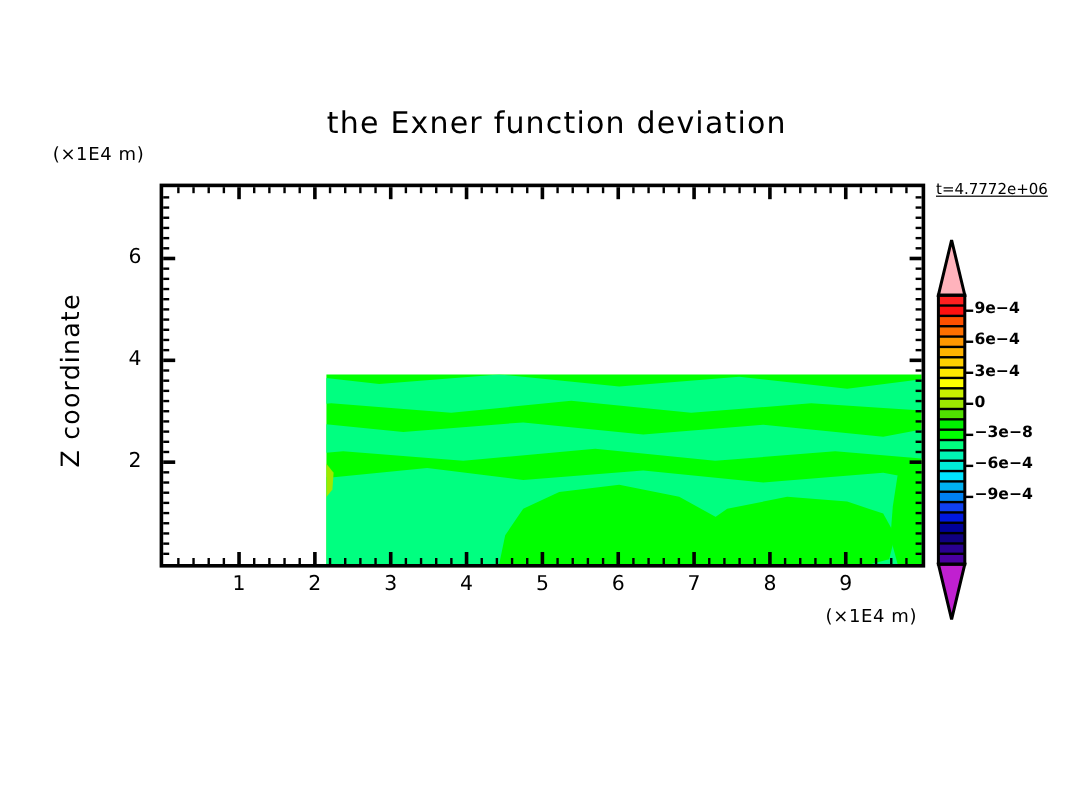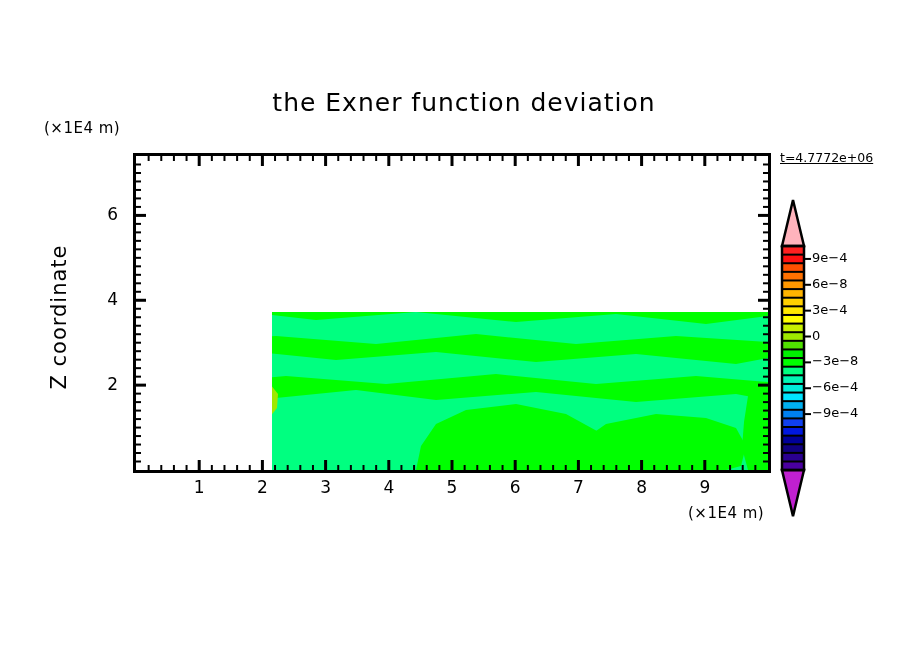--- a/index.html
+++ b/index.html
@@ -31,21 +31,21 @@
 
   .xtick-lab{
     position:absolute;top:477px;width:40px;text-align:center;
     font-size:17px;color:#000;
   }
   .ytick-lab{
     position:absolute;left:96px;width:22px;text-align:right;
     font-size:17px;color:#000;
   }
   .cb-lab{
-    position:absolute;left:812px;font-size:13px;color:#000;white-space:nowrap;
+    position:absolute;left:812px;font-size:13px;color:#000;white-space:nowrap;font-weight:bold;
   }
 
   #plotsvg,#cbsvg{position:absolute;left:0;top:0;}
 </style>
 </head>
 <body>
 
 <div id="root">
 
   <div class="txt" id="title">the Exner function deviation</div>
@@ -321,21 +321,21 @@
       <div class="xtick-lab" style="left: 621.6px;">8</div>
       <div class="xtick-lab" style="left: 684.8px;">9</div>
     </div>
   <div id="yticklabels">
       <div class="ytick-lab" style="top: 374.135px;">2</div>
       <div class="ytick-lab" style="top: 289.27px;">4</div>
       <div class="ytick-lab" style="top: 204.405px;">6</div>
     </div>
   <div id="cblabels">
       <div class="cb-lab" style="top: 249.93px;">9e−4</div>
-      <div class="cb-lab" style="top: 275.79px;">6e−8</div>
+      <div class="cb-lab" style="top: 275.79px;">6e−4</div>
       <div class="cb-lab" style="top: 301.65px;">3e−4</div>
       <div class="cb-lab" style="top: 327.51px;">0</div>
       <div class="cb-lab" style="top: 353.37px;">−3e−8</div>
       <div class="cb-lab" style="top: 379.23px;">−6e−4</div>
       <div class="cb-lab" style="top: 405.09px;">−9e−4</div>
     </div>
 
 </div>
 
 </body></html>

